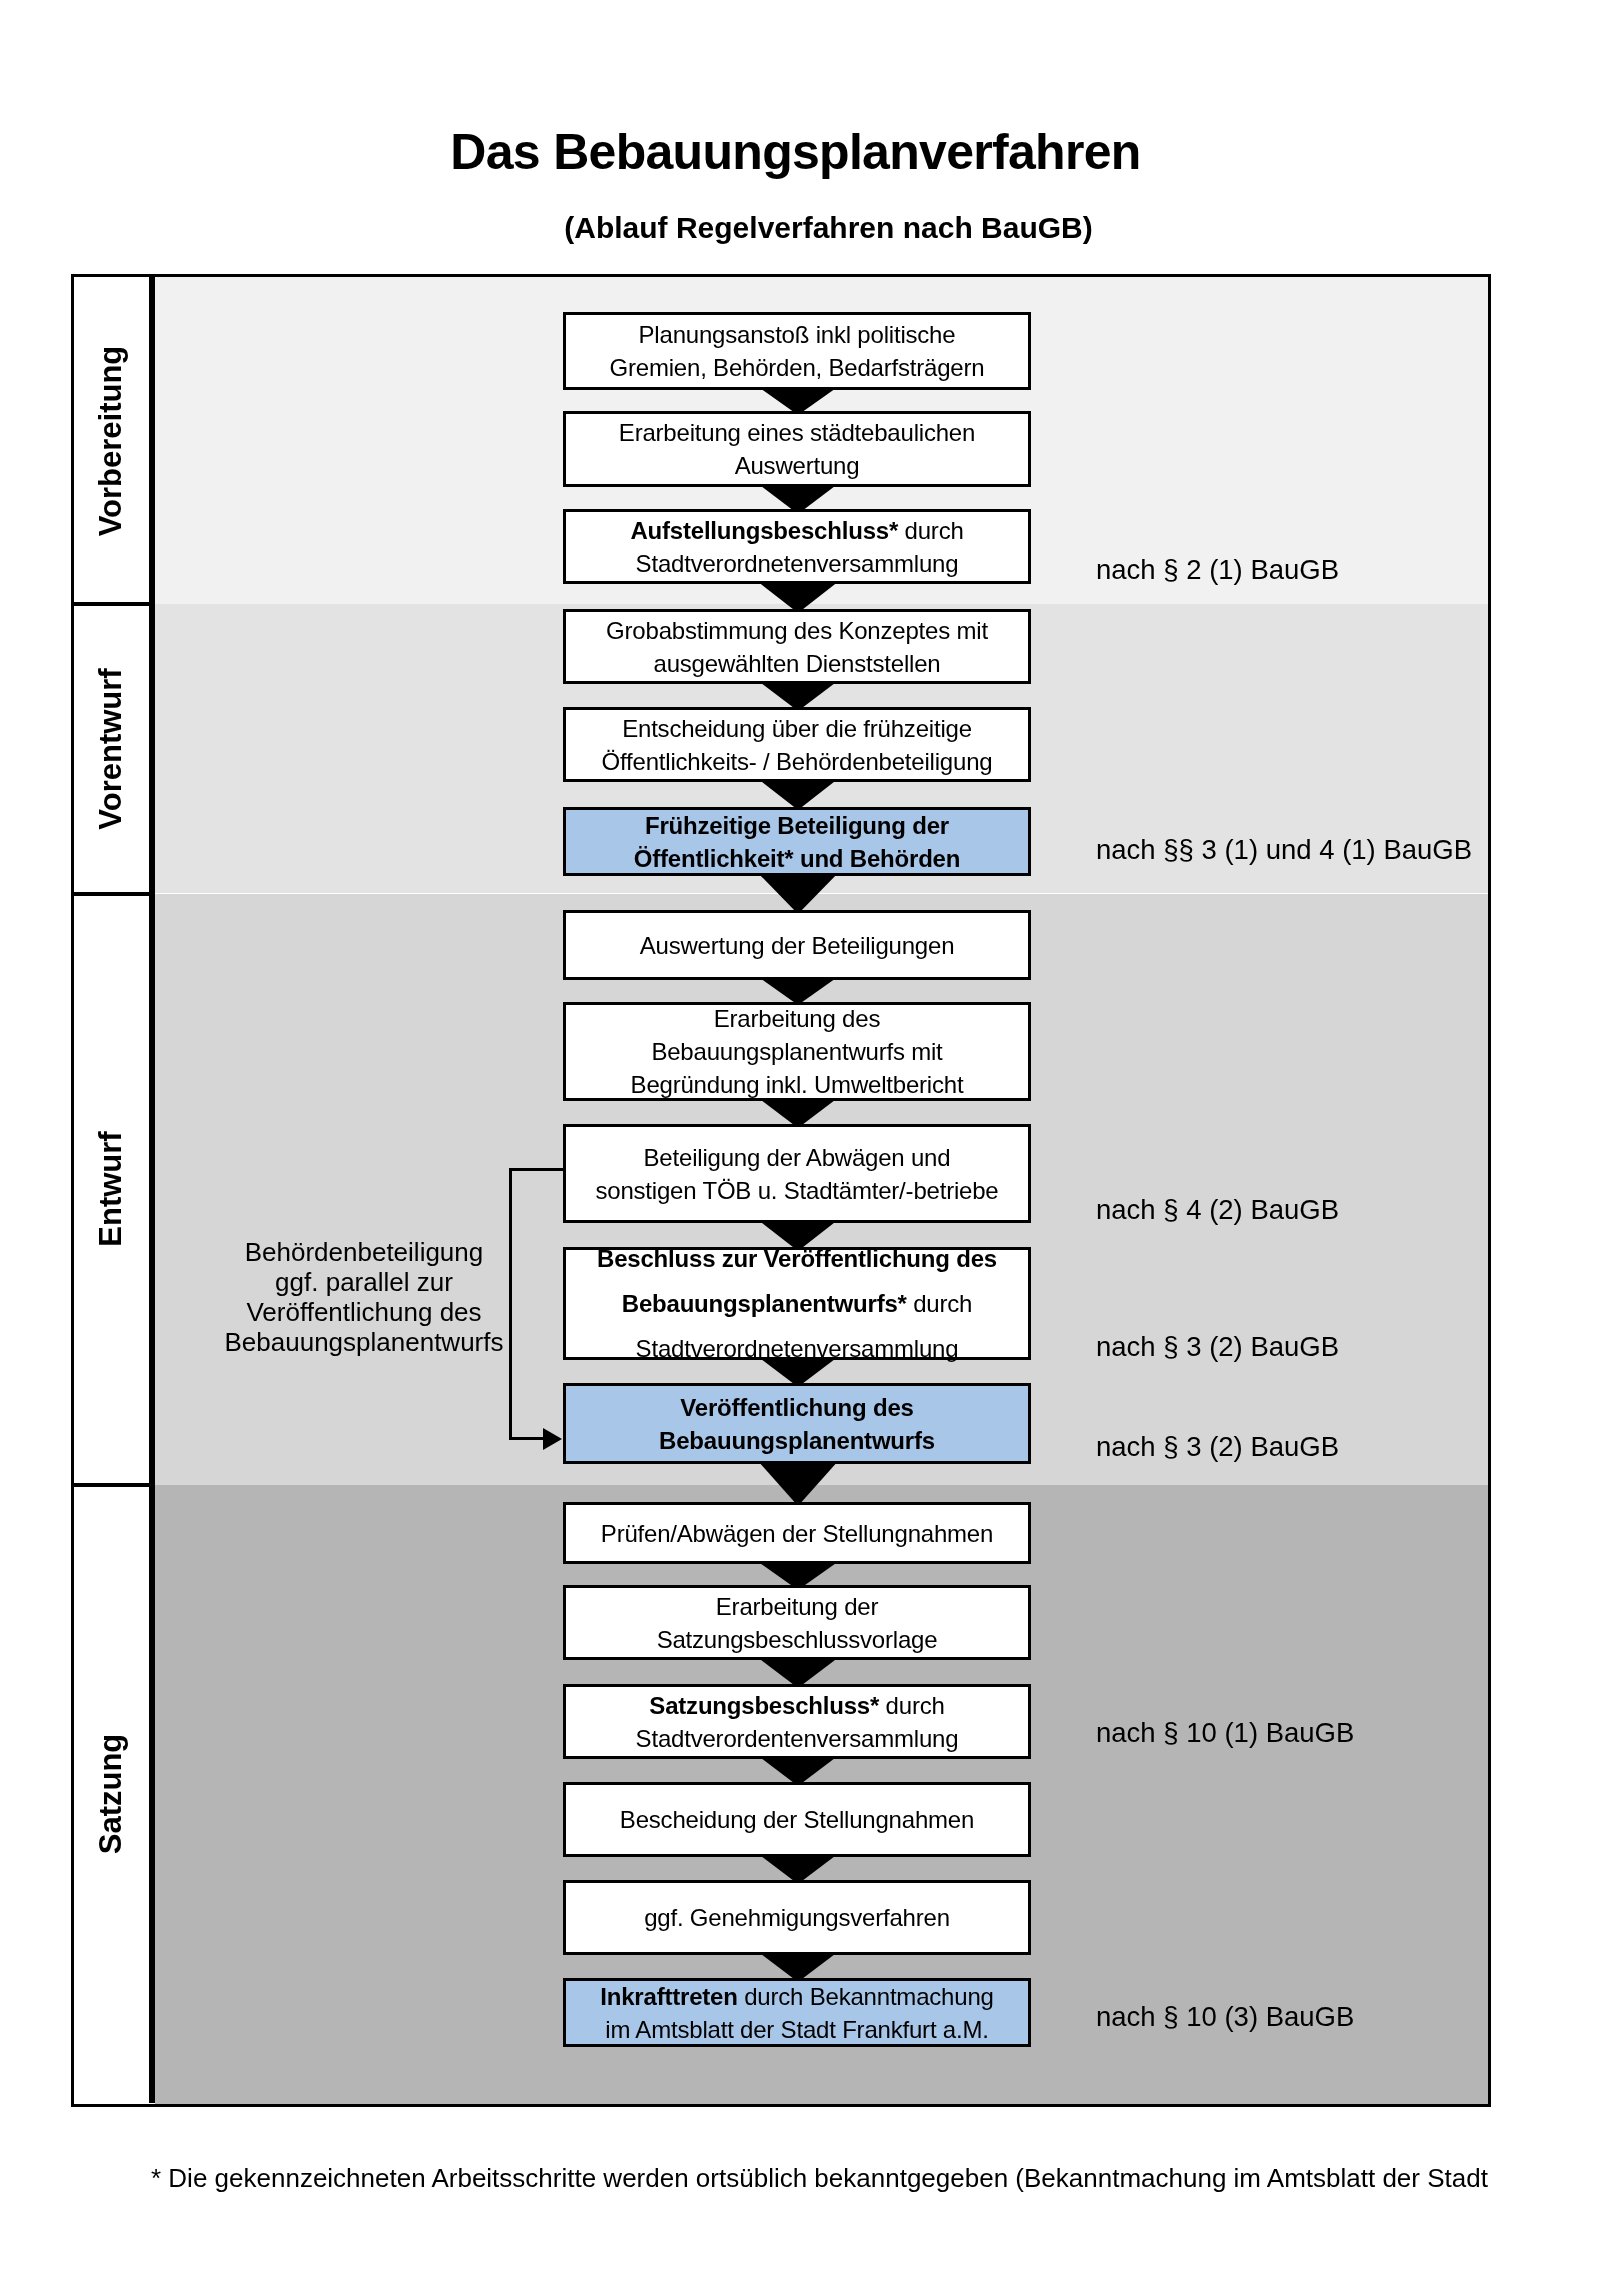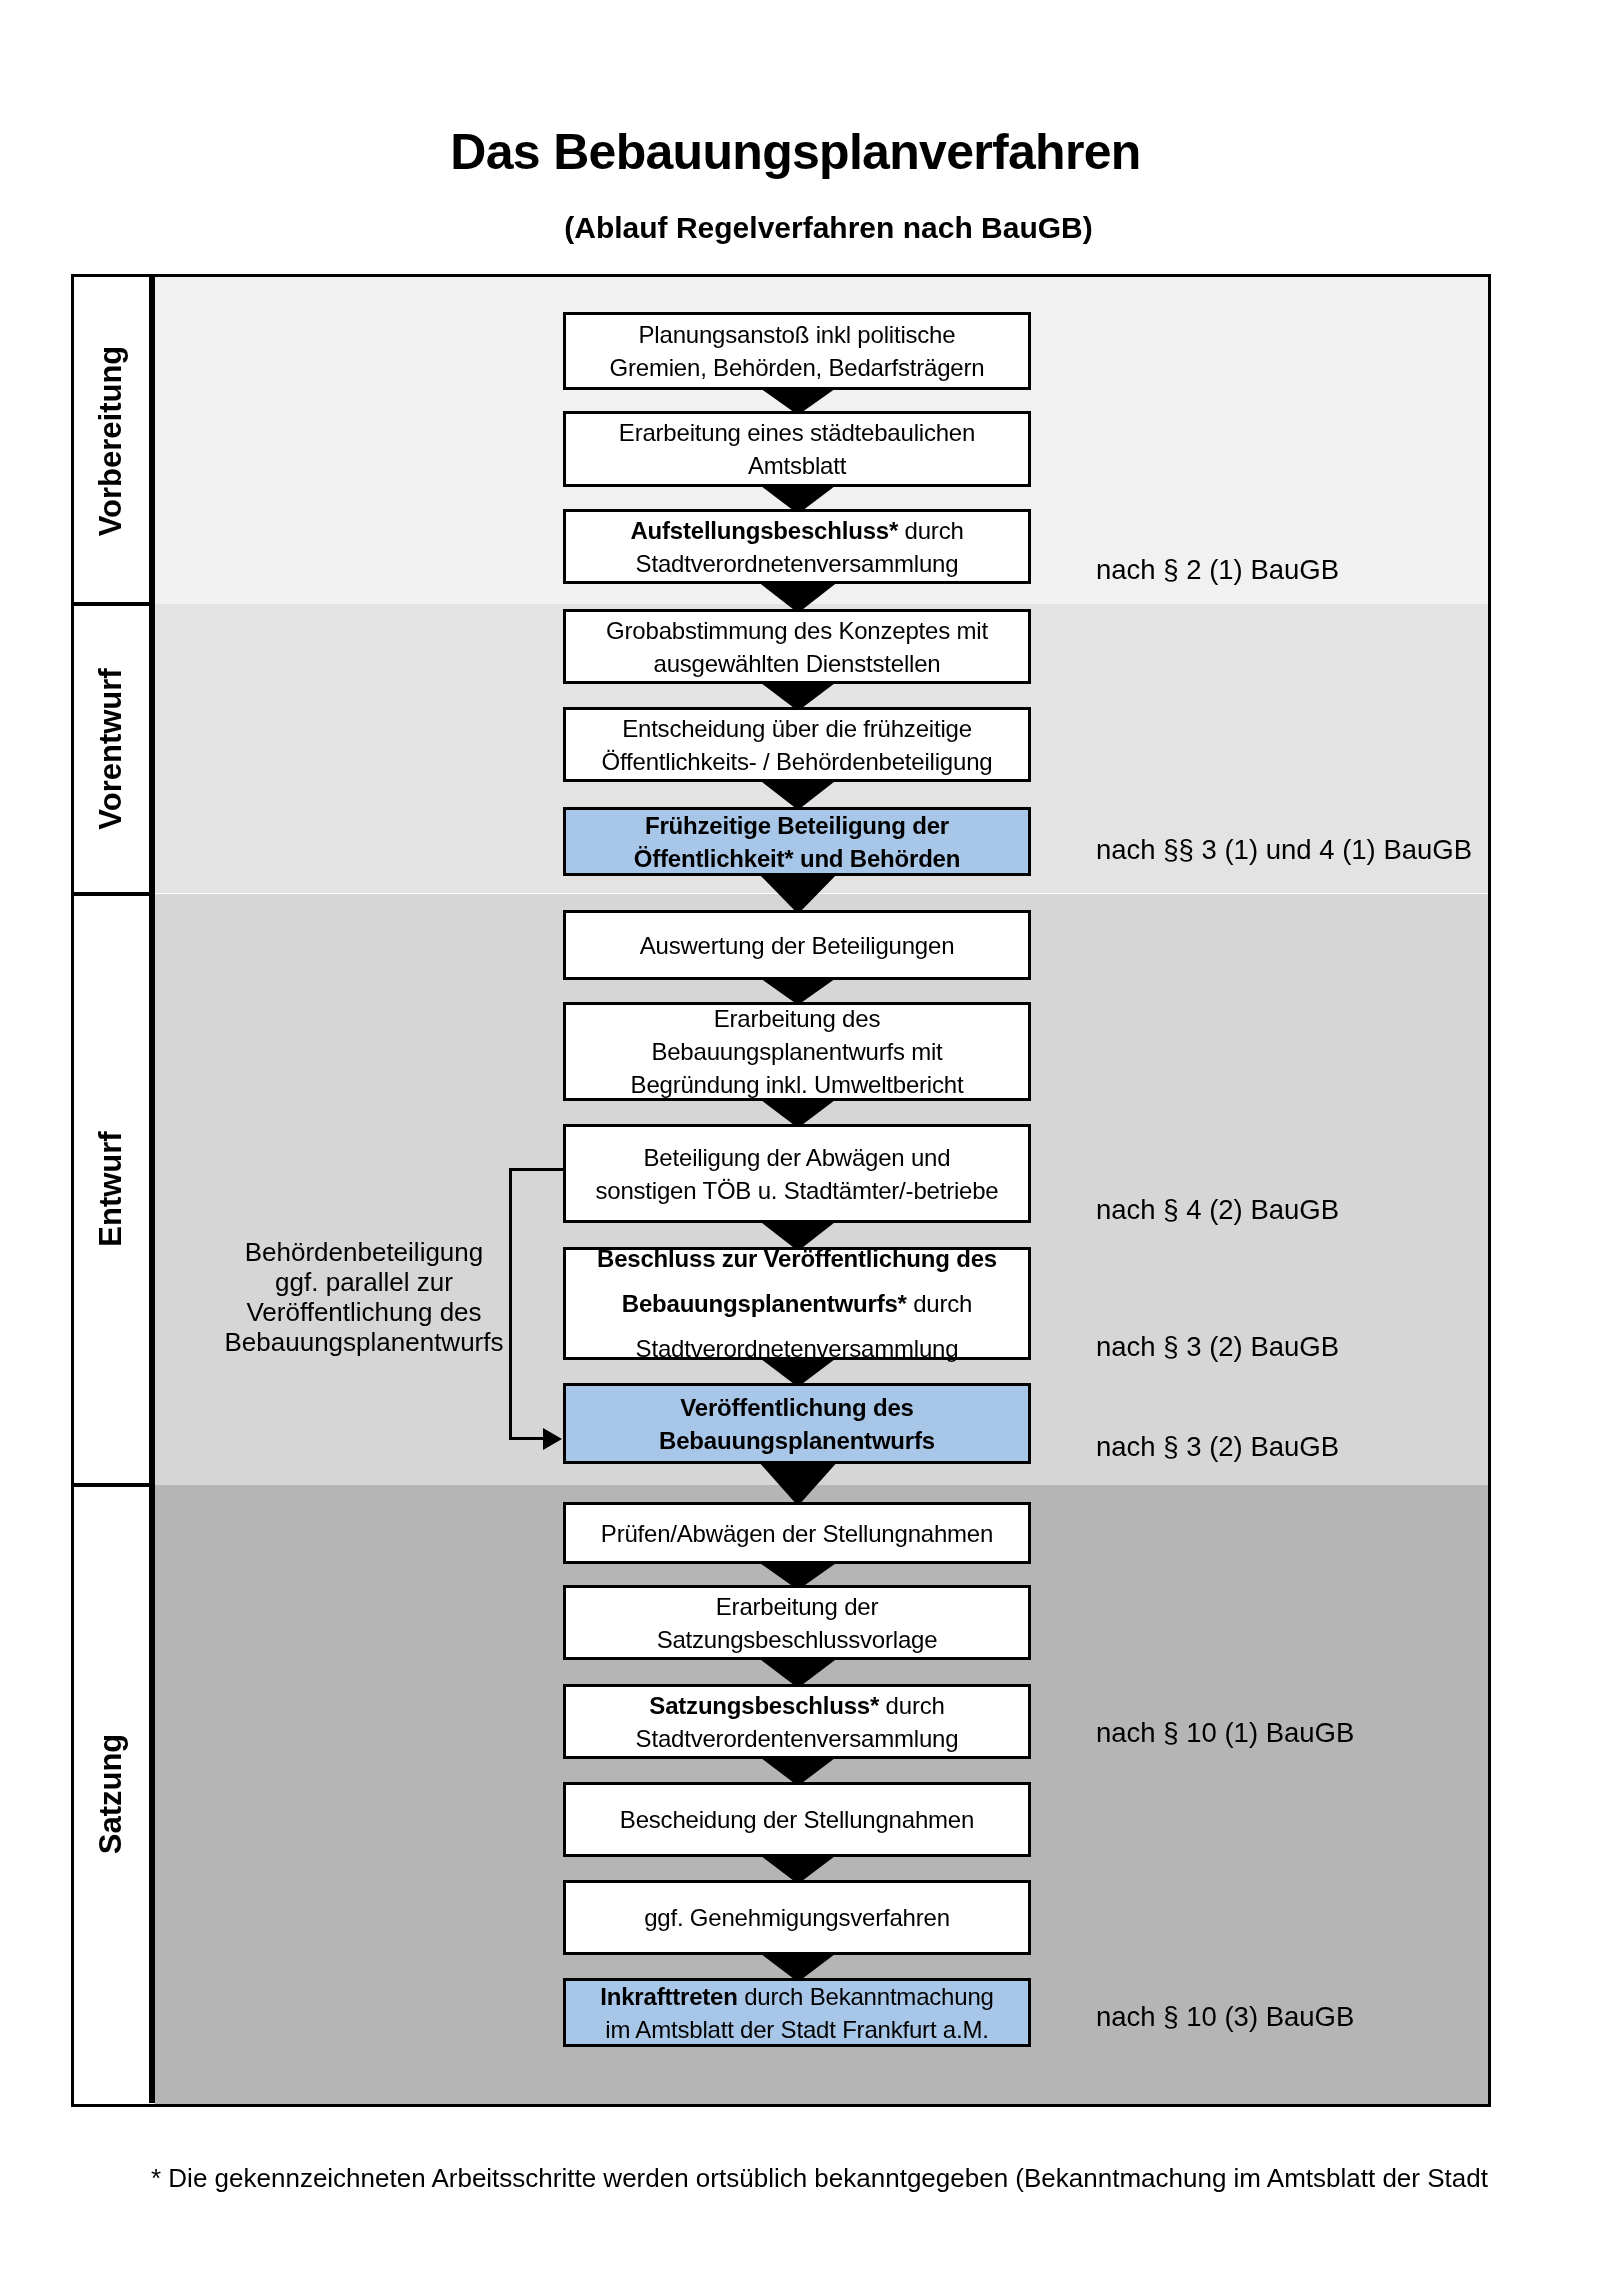--- a/index.html
+++ b/index.html
@@ -74,21 +74,21 @@
       <div class="arrow" style="left: 683px; top: 1380px; border-top: 31px solid rgb(0, 0, 0);"></div>
       <div class="arrow" style="left: 683px; top: 1478px; border-top: 31px solid rgb(0, 0, 0);"></div>
       <div class="arrow" style="left: 683px; top: 1576px; border-top: 31px solid rgb(0, 0, 0);"></div>
       <div class="arrow" style="left: 683px; top: 1674px; border-top: 31px solid rgb(0, 0, 0);"></div>
       <div class="step" style="top: 35px; height: 78px;">
         <div class="line"><span>Planungsanstoß inkl politische</span></div>
         <div class="line"><span>Gremien, Behörden, Bedarfsträgern</span></div>
       </div>
       <div class="step" style="top: 134px; height: 76px;">
         <div class="line"><span>Erarbeitung eines städtebaulichen</span></div>
-        <div class="line"><span>Amtsblatt</span></div>
+        <div class="line"><span>Auswertung</span></div>
       </div>
       <div class="step" style="top: 232px; height: 75px;">
         <div class="line"><span class="b">Aufstellungsbeschluss*</span><span> durch</span></div>
         <div class="line"><span>Stadtverordnetenversammlung</span></div>
       </div>
       <div class="note" style="top: 276px;">nach § 2 (1) BauGB</div>
       <div class="step" style="top: 332px; height: 75px;">
         <div class="line"><span>Grobabstimmung des Konzeptes mit</span></div>
         <div class="line"><span>ausgewählten Dienststellen</span></div>
       </div>

